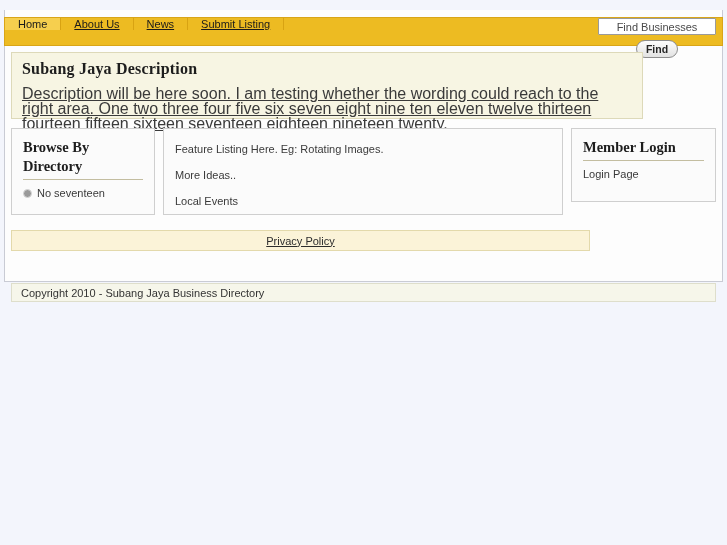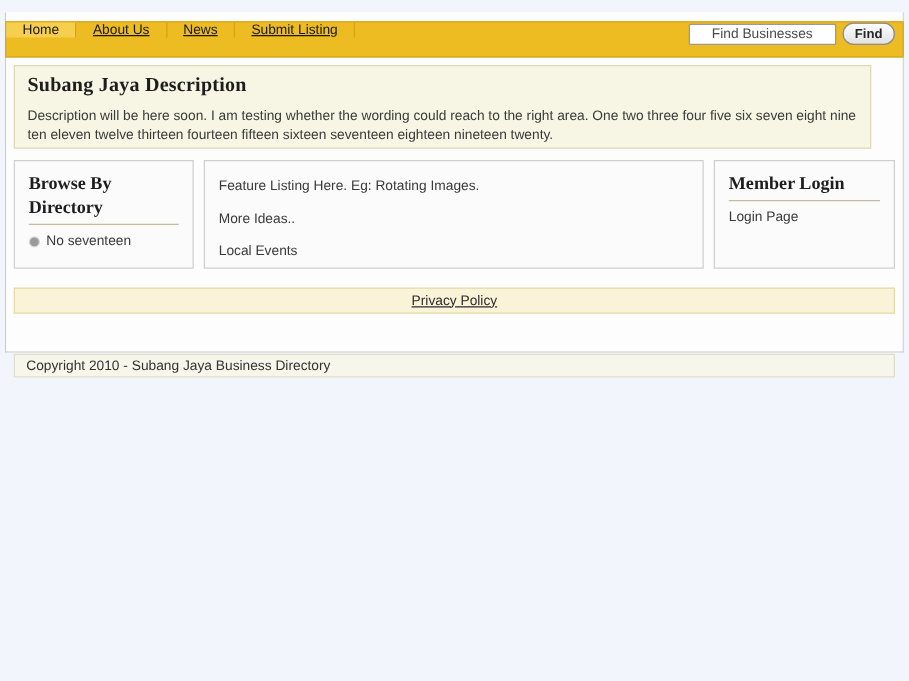--- a/index.html
+++ b/index.html
@@ -69,20 +69,21 @@
     border-right: 1px solid #d8a312;
   }
   .nav-filler {
     flex: 1 1 auto;
   }
   #nav-search {
     display: flex;
     align-items: center;
     padding-right: 6px;
     gap: 5px;
+    flex-direction: column;
   }
   #search-input {
     width: 118px;
     height: 17px;
     font-family: "Liberation Sans", sans-serif;
     font-size: 11px;
     text-align: center;
     color: #4a4a4a;
     background: #ffffff;
     border: 1px solid #9a9a9a;
@@ -103,40 +104,41 @@
     border-radius: 9px;
     cursor: pointer;
     line-height: 16px;
   }
 
   
   #description-panel {
     position: absolute;
     left: 11px;
     top: 52px;
-    width: 686px;
+    width: 632px;
     height: 67px;
     background: #f7f5e3;
     border: 1px solid #ddd9b9;
     box-sizing: border-box;
     padding: 7px 10px 0 10px;
   }
   #description-title {
     font-family: "Liberation Serif", serif;
     font-size: 16px;
     font-weight: bold;
     color: #1d1d1d;
     margin: 0 0 8px 0;
     letter-spacing: 0.2px;
   }
   #description-body {
-    font-size: 11px;
+    font-size: 16px;
     color: #3a3a3a;
     line-height: 15px;
     margin: 0;
+    text-decoration: underline;
   }
 
   
   #columns {
     position: absolute;
     left: 11px;
     top: 128px;
     width: 705px;
     height: 87px;
   }
@@ -155,21 +157,21 @@
   }
   #panel-feature {
     left: 152px;
     width: 400px;
     height: 87px;
     padding: 14px 0 0 11px;
   }
   #panel-login {
     left: 560px;
     width: 145px;
-    height: 87px;
+    height: 74px;
     padding: 9px 11px 0 11px;
   }
   .panel-title {
     font-family: "Liberation Serif", serif;
     font-size: 14.5px;
     font-weight: bold;
     color: #1d1d1d;
     margin: 0;
     line-height: 19px;
   }
@@ -209,21 +211,21 @@
     font-size: 11px;
     color: #3a3a3a;
     margin: 0 0 14px 0;
   }
 
   
   #privacy-bar {
     position: absolute;
     left: 11px;
     top: 230px;
-    width: 705px;
+    width: 579px;
     height: 21px;
     background: #fbf3d8;
     border: 1px solid #e3d9ab;
     box-sizing: border-box;
     display: flex;
     align-items: center;
     justify-content: center;
   }
   #privacy-link {
     font-size: 11px;

